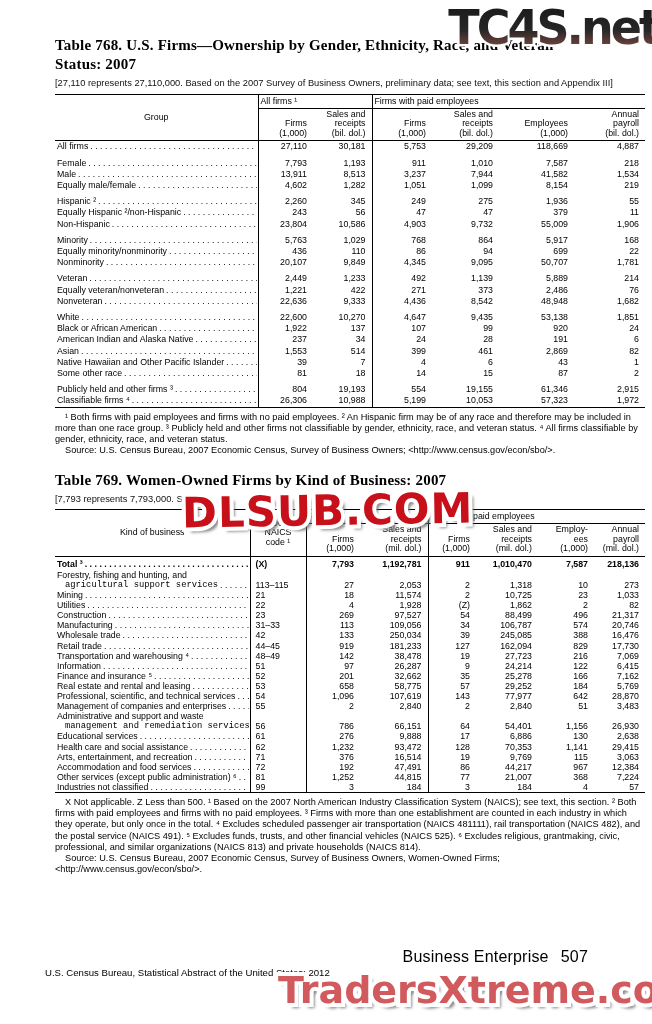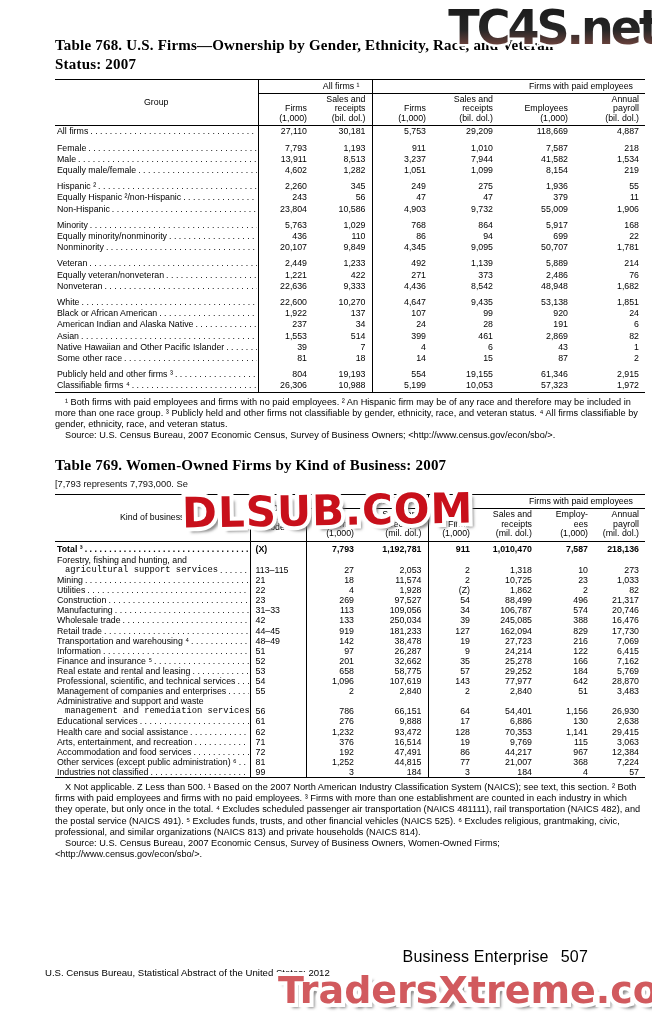--- a/index.html
+++ b/index.html
@@ -10,21 +10,21 @@
   .t-title{font-family:"Liberation Serif",serif;font-weight:700;font-size:15px;
            line-height:19px;white-space:pre-line;letter-spacing:.2px;}
   .headnote{font-size:9.3px;line-height:11px;margin-top:4px;color:#111;}
 
   table{border-collapse:collapse;table-layout:fixed;width:590px;}
   .t768{margin-top:5px;}
   .t769{margin-top:4px;}
   th{font-weight:400;font-size:8.8px;line-height:9.6px;}
   thead tr:first-child th{border-top:1px solid #000;}
   th.ghead{vertical-align:middle;text-align:center;border-bottom:1px solid #000;white-space:pre-line;}
-  th.gsp{text-align:right;border-bottom:1px solid #000;padding:2px 12px 1px;}
+  th.gsp{text-align:left;border-bottom:1px solid #000;padding:2px 2px 1px;}
   tr.sub th{border-bottom:1px solid #000;vertical-align:bottom;text-align:right;
             padding:1px 6px 2px 0;white-space:pre-line;}
   .bl{border-left:1px solid #000;}
   tbody td{font-size:8.8px;vertical-align:bottom;padding:0 6px 0 0;}
   .t768 tbody td{line-height:11.2px;}
   .t769 tbody td{line-height:10.1px;}
   td.lbl{padding:0 0 0 2px;}
   td.num{text-align:right;font-variant-numeric:tabular-nums;}
   .t768 td.v0,.t768 td.v2{border-left:1px solid #000;}
   .t769 td.v0,.t769 td.v2,.t769 td.naics{border-left:1px solid #000;}
@@ -63,20 +63,21 @@
 </style>
 </head>
 <body>
 
 <div class="page">
 
   <div class="content">
 
     <div class="t-title">Table 768. U.S. Firms—Ownership by Gender, Ethnicity, Race, and Veteran
 Status: 2007</div>
+    <div class="headnote">[27,110 represents 27,110,000. Based on the 2007 Survey of Business Owners, preliminary data; see text, this section and Appendix III]</div>
 
     <table class="t768">
       <colgroup>
         <col style="width:203px">
           <col style="width:55px">
           <col style="width:59px">
         <col style="width:60px">
           <col style="width:67px">
           <col style="width:75px">
           <col style="width:71px">

